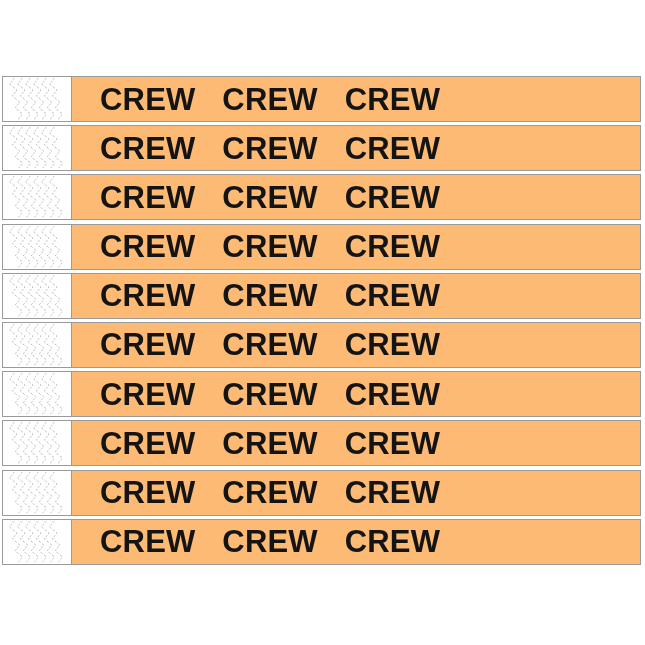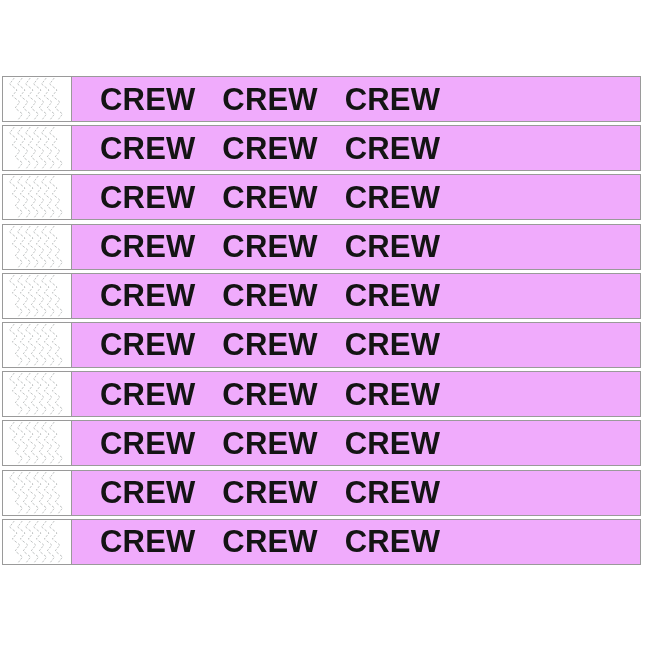--- a/index.html
+++ b/index.html
@@ -17,21 +17,21 @@
     left: 2px;
     width: 639px;
   }
   .band {
     box-sizing: border-box;
     display: flex;
     align-items: stretch;
     height: 46px;
     margin-bottom: 3.2px;
     border: 1px solid #9a9a9a;
-    background: #f0abfc;
+    background: #fdba74;
   }
   .stub {
     box-sizing: border-box;
     flex: 0 0 69px;
     border-right: 1px solid #9a9a9a;
     display: flex;
     align-items: center;
     justify-content: center;
     overflow: hidden;
     background: #ffffff;

